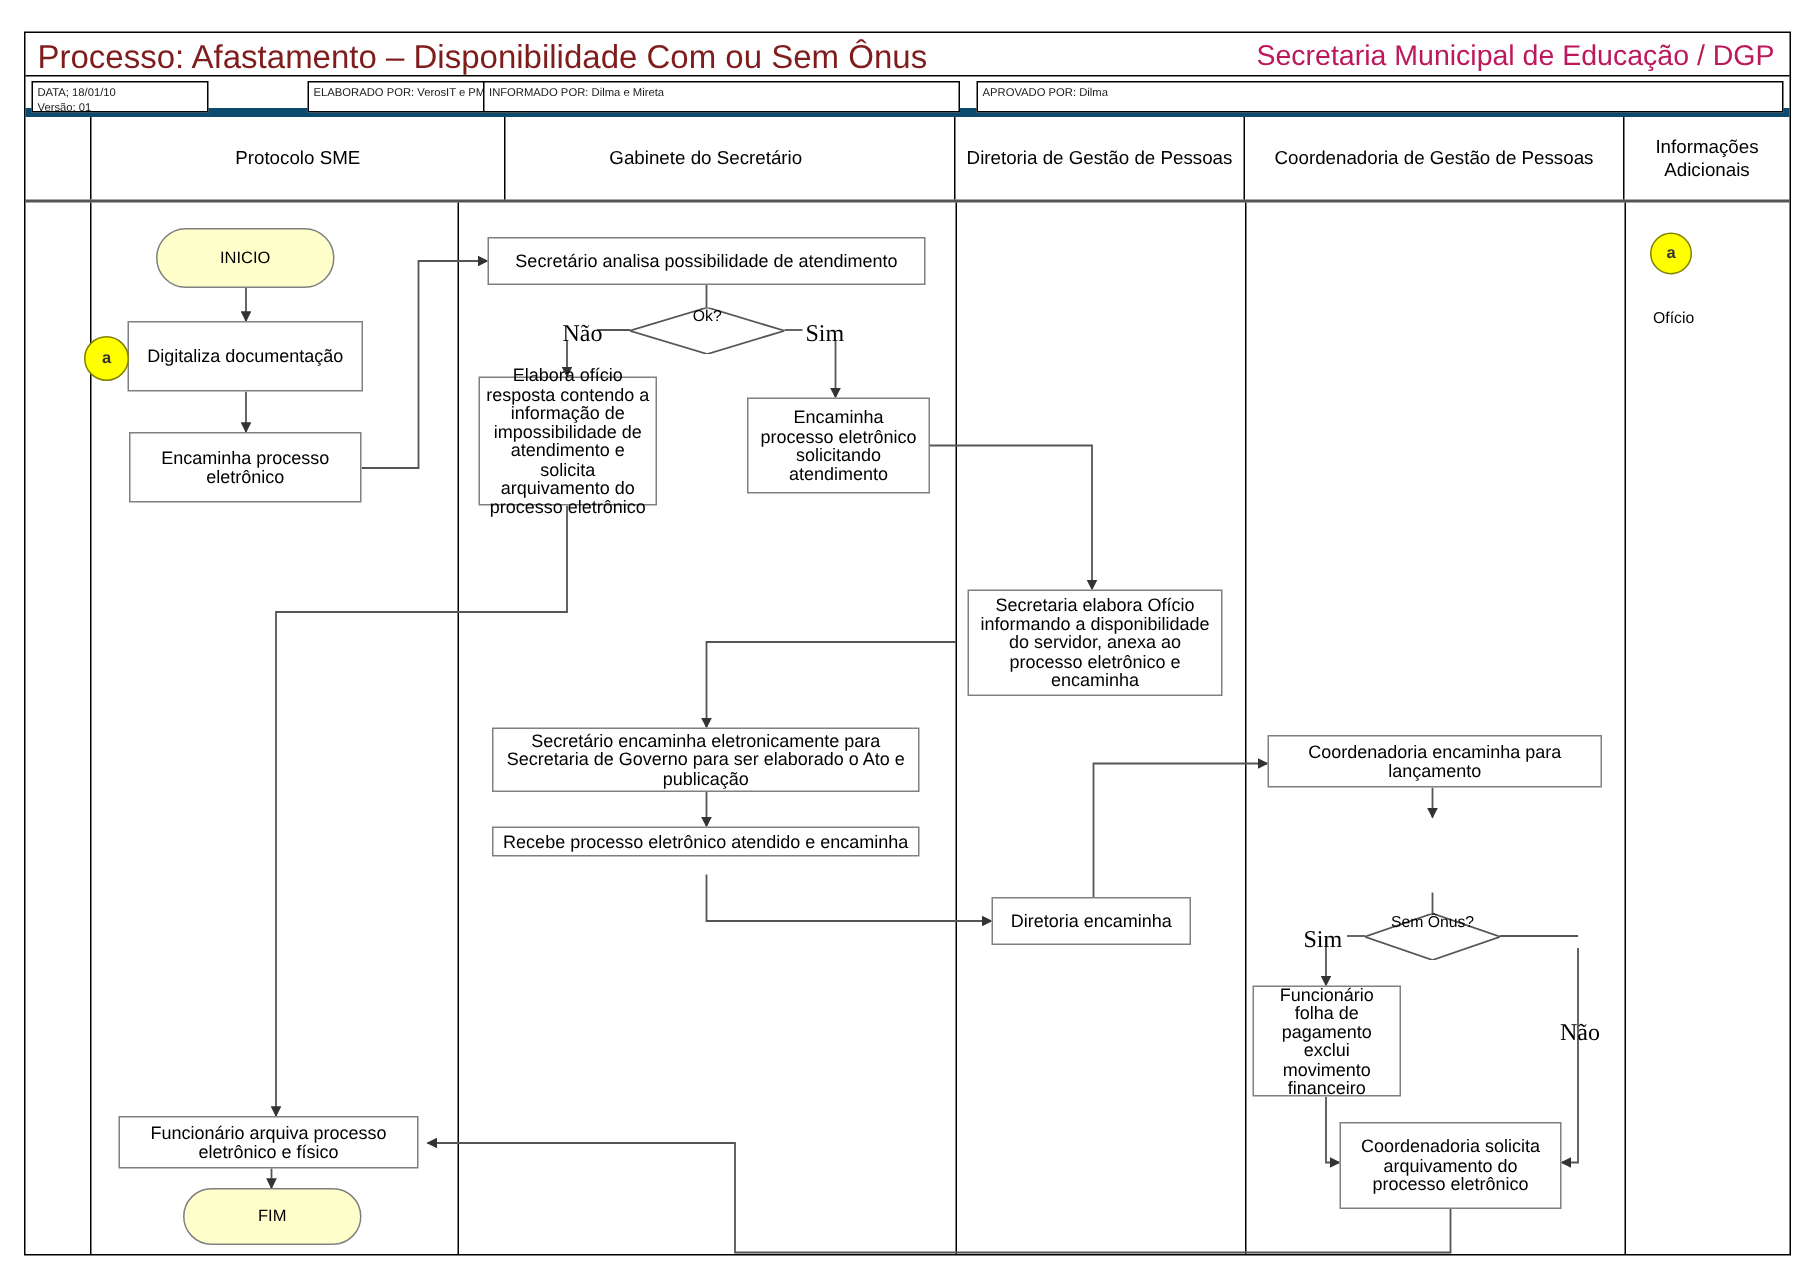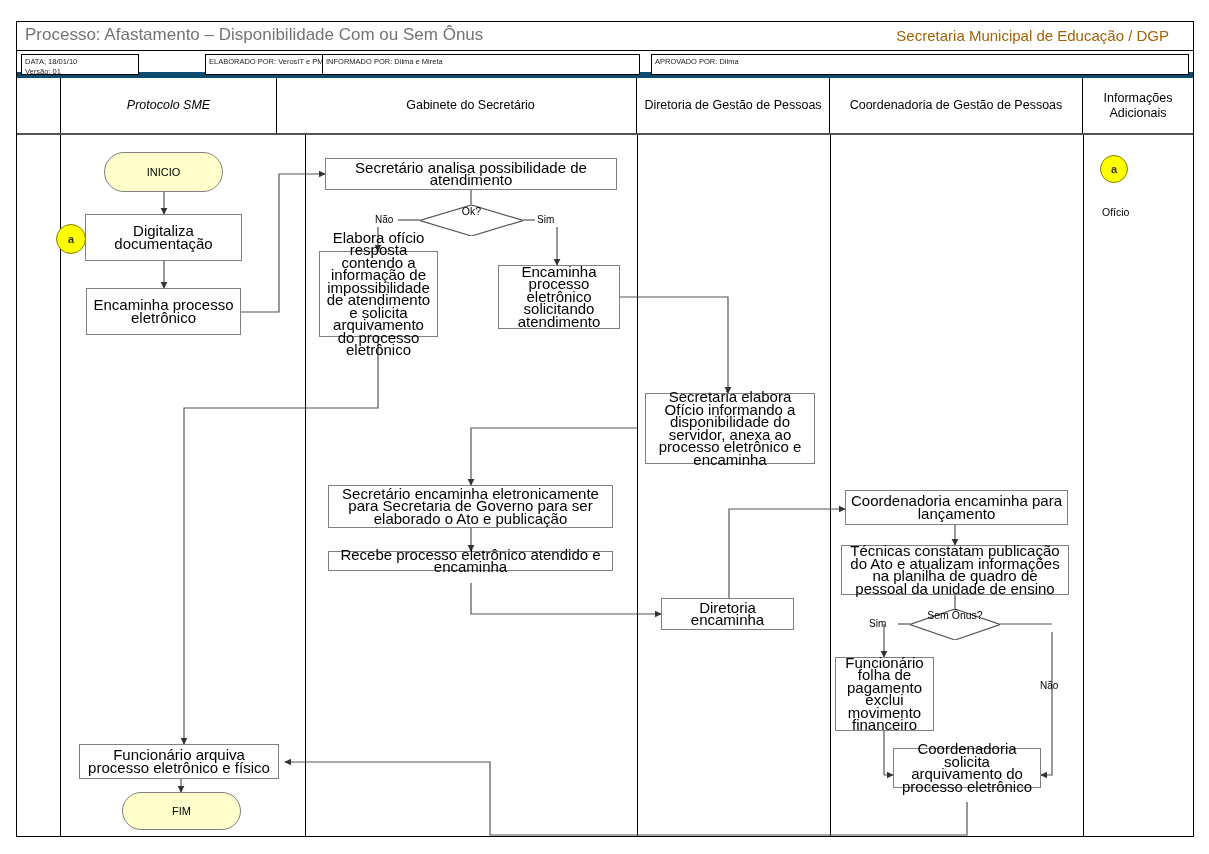--- a/index.html
+++ b/index.html
@@ -27,29 +27,29 @@
   .title-bar {
     position: absolute;
     left: 17px; top: 22px;
     width: 1176px; height: 29px;
     border-bottom: 1px solid #000;
     box-sizing: border-box;
   }
   .proc-title {
     position: absolute;
     left: 8px; top: 3px;
-    font-size: 17px;
-    color: #737373;
+    font-size: 22px;
+    color: #7f1d1d;
     white-space: nowrap;
   }
   .org-title {
     position: absolute;
-    right: 24px; top: 5px;
-    font-size: 15px;
-    color: #a16207;
+    right: 10px; top: 5px;
+    font-size: 19px;
+    color: #be185d;
     white-space: nowrap;
   }
   .meta-row {
     position: absolute;
     left: 17px; top: 51px;
     width: 1176px; height: 27px;
     border-bottom: 6px solid #0c4a6e;
     box-sizing: border-box;
   }
   .meta-box {
@@ -105,21 +105,21 @@
   
   .node {
     position: absolute;
     box-sizing: border-box;
     display: flex;
     align-items: center;
     justify-content: center;
     text-align: center;
     background: #ffffff;
     border: 1px solid #808080;
-    font-size: 15px;
+    font-size: 12px;
     color: #000;
     line-height: 12.5px;
     padding: 2px 4px;
   }
   .node.terminal {
     background: #ffffcc;
     border: 1px solid #808080;
     border-radius: 26px;
     font-size: 11px;
   }
@@ -153,24 +153,25 @@
     align-items: center;
     justify-content: center;
     font-size: 11px;
     font-weight: bold;
     color: #333;
   }
 
   
   .edge-label {
     position: absolute;
-    font-size: 10px;
+    font-size: 16px;
     color: #000;
     background: transparent;
     white-space: nowrap;
+    font-family: Liberation Serif, serif;
   }
   .note-text {
     position: absolute;
     font-size: 10.5px;
     color: #000;
     white-space: nowrap;
   }
 
   
   #edges {
@@ -196,21 +197,21 @@
     <div class="meta-box b1">
       <div>DATA; 18/01/10</div>
       <div>Versão: 01</div>
     </div>
     <div class="meta-box b2">ELABORADO POR: VerosIT e PMC</div>
     <div class="meta-box b3">INFORMADO POR: Dilma e Mireta</div>
     <div class="meta-box b4">APROVADO POR:  Dilma</div>
   </div>
 
   <div class="lane-head-row">
-    <div class="lane-head first" style="left:43px; width:217px;font-style:italic;">Protocolo SME</div>
+    <div class="lane-head first" style="left:43px; width:277px;">Protocolo SME</div>
     <div class="lane-head" style="left:288px; width:332px;">Gabinete do Secretário</div>
     <div class="lane-head" style="left:620px; width:193px;">Diretoria de Gestão de Pessoas</div>
     <div class="lane-head" style="left:813px; width:253px;">Coordenadoria de Gestão de Pessoas</div>
     <div class="lane-head last" style="left:1066px; width:110px;">Informações Adicionais</div>
   </div>
 
   <div class="lane-div" style="left:60px;"></div>
   <div class="lane-div" style="left:305px;"></div>
   <div class="lane-div" style="left:637px;"></div>
   <div class="lane-div" style="left:830px;"></div>
@@ -303,33 +304,32 @@
   <div class="node" style="left:328px; top:485px; width:285px; height:43px;">Secretário encaminha eletronicamente para Secretaria de Governo para ser elaborado o Ato e publicação</div>
 
   <div class="node" style="left:328px; top:551px; width:285px; height:20px;">Recebe processo eletrônico atendido e encaminha</div>
 
   <div class="node" style="left:645px; top:393px; width:170px; height:71px;">Secretaria elabora Ofício informando a disponibilidade do servidor, anexa ao processo eletrônico e encaminha</div>
 
   <div class="node" style="left:661px; top:598px; width:133px; height:32px;">Diretoria encaminha</div>
 
   <div class="node" style="left:845px; top:490px; width:223px; height:35px;">Coordenadoria encaminha para lançamento</div>
 
-  <div class="node" style="left:841px; top:545px; width:228px; height:50px;">Técnicas constatam publicação do Ato e atualizam informações na planilha de quadro de pessoal da unidade de ensino</div>
 
   <div class="diamond" style="left:910px; top:609px; width:90px; height:31px;">
     <svg class="dshape" viewBox="0 0 90 31" preserveAspectRatio="none">
       <polygon points="45,0 90,15.5 45,31 0,15.5" fill="#ffffff" stroke="#555" stroke-width="1.2"></polygon>
     </svg>
     <span class="dlabel">Sem Ônus?</span>
   </div>
 
   <div class="edge-label" style="left:869px; top:618px;">Sim</div>
   <div class="edge-label" style="left:1040px; top:680px;">Não</div>
 
   <div class="node" style="left:835px; top:657px; width:99px; height:74px;">Funcionário folha de pagamento exclui movimento financeiro</div>
 
-  <div class="node" style="left:893px; top:748px; width:148px; height:40px;">Coordenadoria solicita arquivamento do processo eletrônico</div>
+  <div class="node" style="left:893px; top:748px; width:148px; height:58px;">Coordenadoria solicita arquivamento do processo eletrônico</div>
 
   <div class="conn-circle" style="left:1100px; top:155px; width:26px; height:26px;">a</div>
 
   <div class="note-text" style="left:1102px; top:206px;">Ofício</div>
 
 </div>
 
 </body></html>

